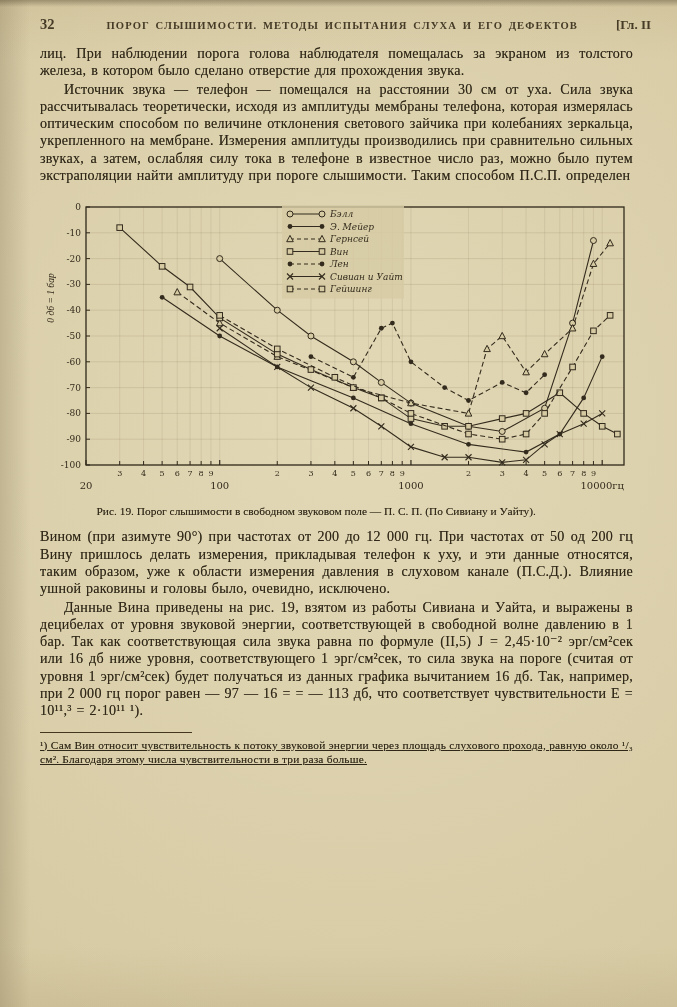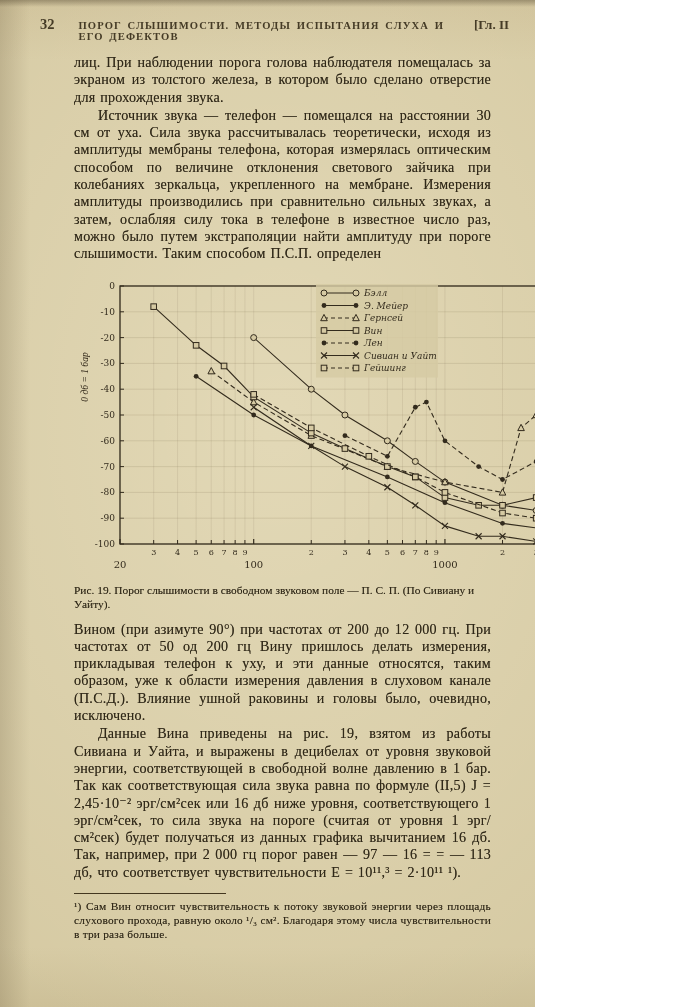--- a/index.html
+++ b/index.html
@@ -1,37 +1,37 @@
 <!DOCTYPE html>
 <html><head>
 <meta charset="utf-8">
 <style>
   html,body{margin:0;padding:0;background:#ffffff;}
   .page{
     position:relative;
-    width:535px;height:1007px;
+    width:677px;height:1007px;
     overflow:hidden;
     background:
       linear-gradient(180deg, rgba(70,58,36,.38) 0px, rgba(70,58,36,0) 7px),
       linear-gradient(90deg, rgba(90,74,46,.20) 0px, rgba(90,74,46,0) 30px),
       radial-gradient(130% 95% at 52% 42%, rgba(255,250,228,.30), rgba(255,250,228,0) 70%),
       linear-gradient(180deg,#cfc199 0%, #d6caa3 6%, #d6caa3 94%, #cdc098 100%);
     background-color:#d5c9a2;
     font-family:"Liberation Serif","DejaVu Serif",serif;
     color:#2f2818;
   }
   .header{
     display:flex;align-items:baseline;
     padding:16px 26px 0 40px;
     font-weight:700;color:#453b26;
   }
   .pagenum{font-size:14.5px;margin-right:24px;}
-  .running{flex:1;text-align:left;font-size:10.6px;letter-spacing:1.1px;word-spacing:2px;}
+  .running{flex:1;text-align:center;font-size:10.6px;letter-spacing:1.1px;word-spacing:2px;}
   .chapter{font-size:13px;margin-left:10px;white-space:nowrap;}
-  .textblock{padding:12px 44px 0 40px;margin-left:34px;}
+  .textblock{padding:12px 44px 0 40px;}
   p.body{
     margin:0 0 1px;
     font-size:14.1px;line-height:17.3px;
     text-align:justify;
     letter-spacing:.25px;word-spacing:1px;
     text-shadow:0 0 .4px rgba(45,35,20,.55);
   }
   p.ind{text-indent:24px;}
   .fig{margin:13px 0 10px;}
   .chart-wrap{position:relative;width:600px;margin:0 auto;}
@@ -46,20 +46,21 @@
     font-size:11.4px;line-height:14px;
     text-align:left;max-width:480px;
     margin:7px auto 0;color:#2f2818;
     text-shadow:0 0 .4px rgba(45,35,20,.5);
   }
   .fnrule{width:152px;border-top:1.2px solid #43371f;margin:12px 0 5px;}
   p.footnote{
     margin:0;font-size:11.4px;line-height:14.2px;
     text-align:justify;letter-spacing:.2px;
     text-shadow:0 0 .4px rgba(45,35,20,.5);
+    text-decoration:underline;
   }
 </style>
 </head>
 <body>
 
 <div class="page">
   <div class="header">
     <span class="pagenum">32</span>
     <span class="running">ПОРОГ СЛЫШИМОСТИ. МЕТОДЫ ИСПЫТАНИЯ СЛУХА И ЕГО ДЕФЕКТОВ</span>
     <span class="chapter">[Гл. II</span>

